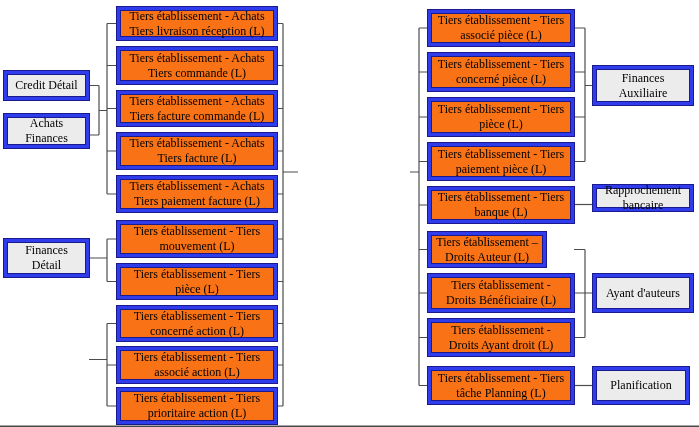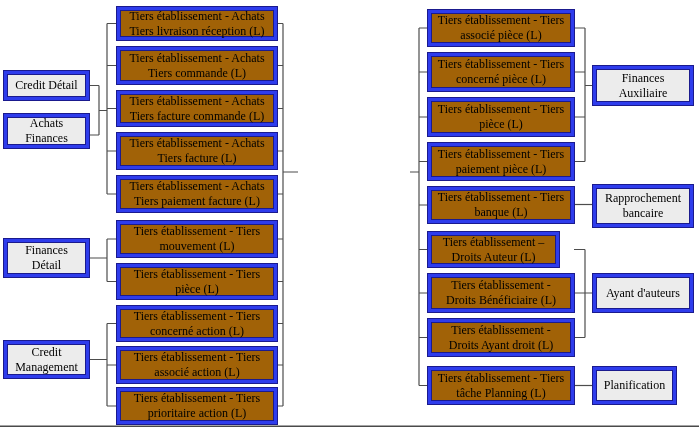--- a/index.html
+++ b/index.html
@@ -25,21 +25,21 @@
     display: flex;
     align-items: center;
     justify-content: center;
     text-align: center;
     white-space: pre-line;
     font-size: 12px;
     line-height: 1.24;
     color: #000000;
     z-index: 1;
   }
-  .node  { background: #a16207; }
+  .node  { background: #f97316; }
   .group { background: #ececec; }
 </style>
 </head>
 <body>
 
 <div id="canvas">
 
   <svg id="connector-layer" viewBox="0 0 699 427" xmlns="http://www.w3.org/2000/svg">
     <g stroke="#4d4d4d" stroke-width="1.2" fill="none">
       <path d="M89 85.5H99 M89 135H99 M99 85.5V135 M99 110.5H107"></path>
@@ -54,22 +54,20 @@
       <path d="M574 385.5H593"></path>
       <path stroke="#4a4a4a" stroke-width="1.6" d="M0 426.2H699"></path>
     </g>
   </svg>
 
   <div class="box group" style="left:4px;top:71px;width:85px;height:29px">Credit Détail</div>
   <div class="box group" style="left:4px;top:114px;width:85px;height:34px">Achats
 Finances</div>
   <div class="box group" style="left:4px;top:239px;width:85px;height:38px">Finances
 Détail</div>
-  <div class="box group" style="left:4px;top:341px;width:85px;height:37px">Credit
-Management</div>
 
   <div class="box node" style="left:117px;top:7px;width:160px;height:33px">Tiers établissement - Achats
 Tiers livraison réception (L)</div>
   <div class="box node" style="left:117px;top:47px;width:160px;height:37px">Tiers établissement - Achats
 Tiers commande (L)</div>
   <div class="box node" style="left:117px;top:91px;width:160px;height:35px">Tiers établissement - Achats
 Tiers facture commande (L)</div>
   <div class="box node" style="left:117px;top:133px;width:160px;height:36px">Tiers établissement - Achats
 Tiers facture (L)</div>
   <div class="box node" style="left:117px;top:176px;width:160px;height:36px">Tiers établissement - Achats
@@ -89,29 +87,29 @@
   <div class="box node" style="left:428px;top:10px;width:146px;height:36px">Tiers établissement - Tiers
 associé pièce (L)</div>
   <div class="box node" style="left:428px;top:53px;width:146px;height:38px">Tiers établissement - Tiers
 concerné pièce (L)</div>
   <div class="box node" style="left:428px;top:98px;width:146px;height:38px">Tiers établissement - Tiers
 pièce (L)</div>
   <div class="box node" style="left:428px;top:143px;width:146px;height:37px">Tiers établissement - Tiers
 paiement pièce (L)</div>
   <div class="box node" style="left:428px;top:187px;width:146px;height:36px">Tiers établissement - Tiers
 banque (L)</div>
-  <div class="box node" style="left:428px;top:232px;width:131px;height:35px">Tiers établissement –
+  <div class="box node" style="left:428px;top:232px;width:118px;height:35px">Tiers établissement –
 Droits Auteur (L)</div>
   <div class="box node" style="left:428px;top:274px;width:146px;height:38px">Tiers établissement -
 Droits Bénéficiaire (L)</div>
   <div class="box node" style="left:428px;top:319px;width:146px;height:37px">Tiers établissement -
 Droits Ayant droit (L)</div>
   <div class="box node" style="left:428px;top:367px;width:146px;height:37px">Tiers établissement - Tiers
 tâche Planning (L)</div>
 
   <div class="box group" style="left:593px;top:66px;width:100px;height:39px">Finances
 Auxiliaire</div>
-  <div class="box group" style="left:593px;top:185px;width:100px;height:42px">Rapprochement
+  <div class="box group" style="left:593px;top:185px;width:100px;height:26px">Rapprochement
 bancaire</div>
   <div class="box group" style="left:593px;top:274px;width:100px;height:38px">Ayant d'auteurs</div>
-  <div class="box group" style="left:593px;top:367px;width:83px;height:37px">Planification</div>
+  <div class="box group" style="left:593px;top:367px;width:96px;height:37px">Planification</div>
 
 </div>
 
 </body></html>

